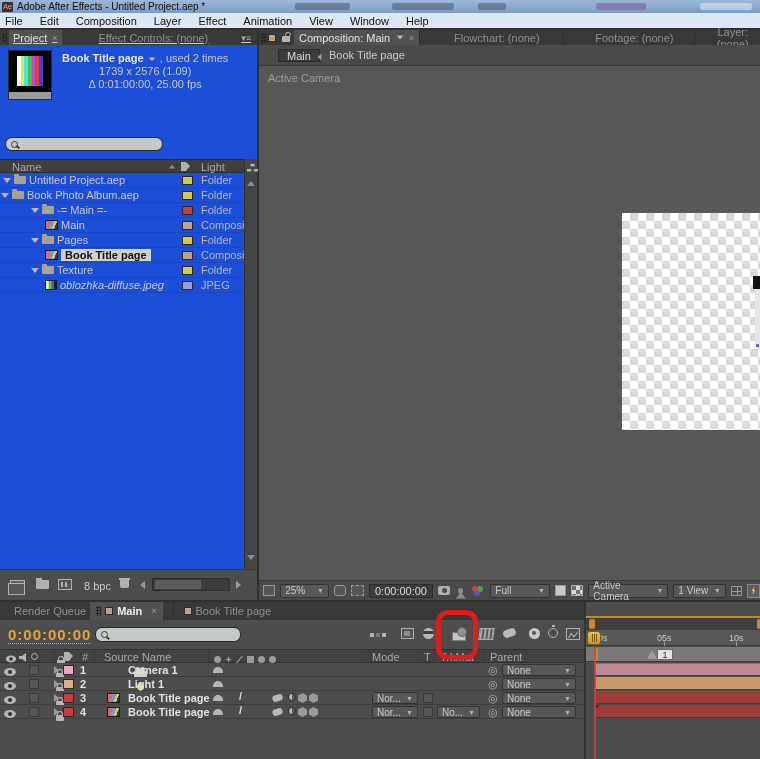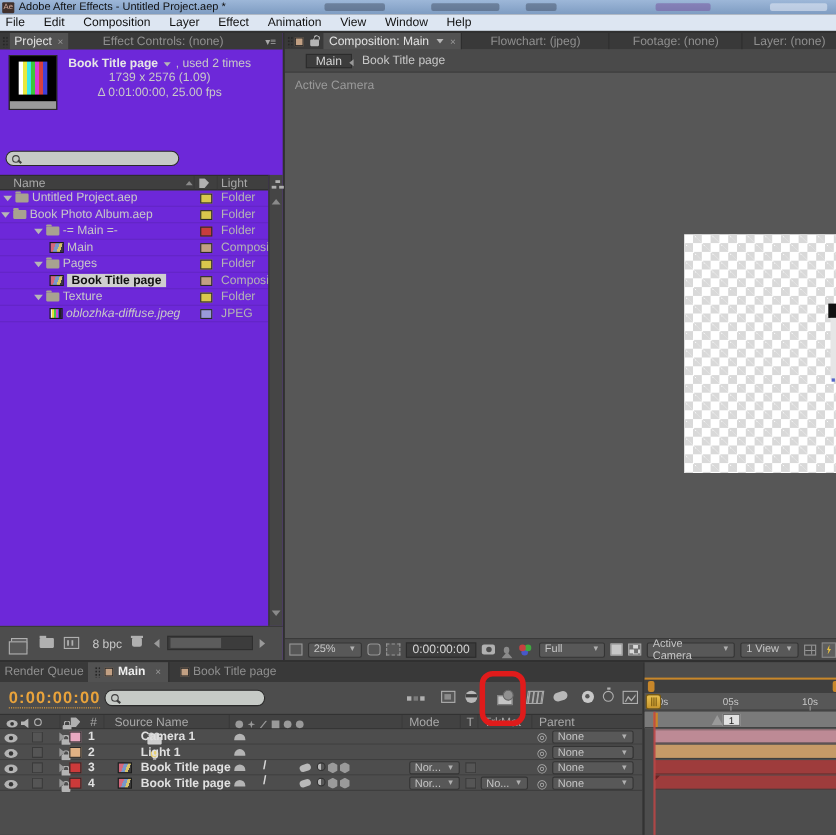--- a/index.html
+++ b/index.html
@@ -17,24 +17,24 @@
     padding-left:2px; color:#101010; font-size:10px; }
   .appicon { width:11px; height:10px; background:#40302c; color:#d8b0a0; font-size:7px;
     display:flex; align-items:center; justify-content:center; border-radius:1px; flex:0 0 auto; }
   .tb-blob { position:absolute; top:3px; height:7px; border-radius:2px; background:rgba(60,70,90,.45); }
   .tb-blob.light { background:rgba(230,235,245,.55); }
   .menubar { left:0; top:13px; width:760px; height:15px; background:#dde6f2;
     display:flex; align-items:center; gap:17px; padding-left:5px; color:#111; font-size:11px; }
   .menubar span { cursor:default; }
 
   
-  .panel { background:#6d28d9; }
+  .panel { background:#1d4ed8;text-decoration:underline; }
   .tabbar { background:#393939; display:flex; align-items:center; }
   .tab-active { background:#525252; color:#e2e2e2; }
-  .tab-inactive { color:#8f8f8f; }
+  .tab-inactive { color:#8f8f8f;margin-left:10px; }
   .vdiv { width:1px; background:#2e2e2e; height:100%; }
   .grip { width:5px; height:10px;
     background-image:radial-gradient(#262626 1px, transparent 1.2px); background-size:3px 3px; }
   .x-close { color:#9a9a9a; font-size:9px; margin-left:5px; }
   .dd { background:#585858; border:1px solid #343434; border-radius:2px; color:#c6c6c6;
     font-size:10px; display:flex; align-items:center; justify-content:space-between; padding:0 4px; }
   .dd .caret { font-size:7px; color:#b0b0b0; margin-left:3px; }
   .darkbox { background:#3c3c3c; border:1px solid #2c2c2c; color:#d6d6d6; }
   .search { background:#c6cac6; border:1px solid #2a2a2a; border-radius:7px;
     display:flex; align-items:center; padding:0 5px; gap:4px; }
@@ -313,21 +313,21 @@
   <div class="tabbar" style="height:15px;">
     <span class="grip" style="margin:0 2px;"></span>
     <span class="sq-icon" style="background-color: rgb(194, 160, 131);"></span>
     <span class="i-lock open" style="margin:3px 4px 0 6px;"></span>
     <span class="tab-active" style="height:15px; display:flex; align-items:center; padding:0 5px;">
       <span>Composition: Main</span>
       <span class="tw-down" style="transform:scale(.8); margin-left:6px;"></span>
       <span class="x-close">×</span>
     </span>
     <span class="vdiv"></span>
-    <span class="tab-inactive" style="width:133px; text-align:center;">Flowchart: (jpeg)</span>
+    <span class="tab-inactive" style="width:133px; text-align:center;">Flowchart: (none)</span>
     <span class="vdiv"></span>
     <span class="tab-inactive" style="width:120px; text-align:center;">Footage: (none)</span>
     <span class="vdiv"></span>
     <span class="tab-inactive" style="flex:1; text-align:center;">Layer: (none)</span>
   </div>
 
   <div class="abs" style="left:0; top:15px; width:501px; height:21px; background:#4a4a4a; border-bottom:1px solid #3c3c3c;">
     <span class="abs darkbox" style="left:19px; top:4px; padding:0 8px; height:13px; display:flex; align-items:center;">Main</span>
     <span class="abs tw-right" style="left:58px; top:8px; transform:rotate(180deg) scale(.8);"></span>
     <span class="abs" style="left:70px; top:4px;">Book Title page</span>

